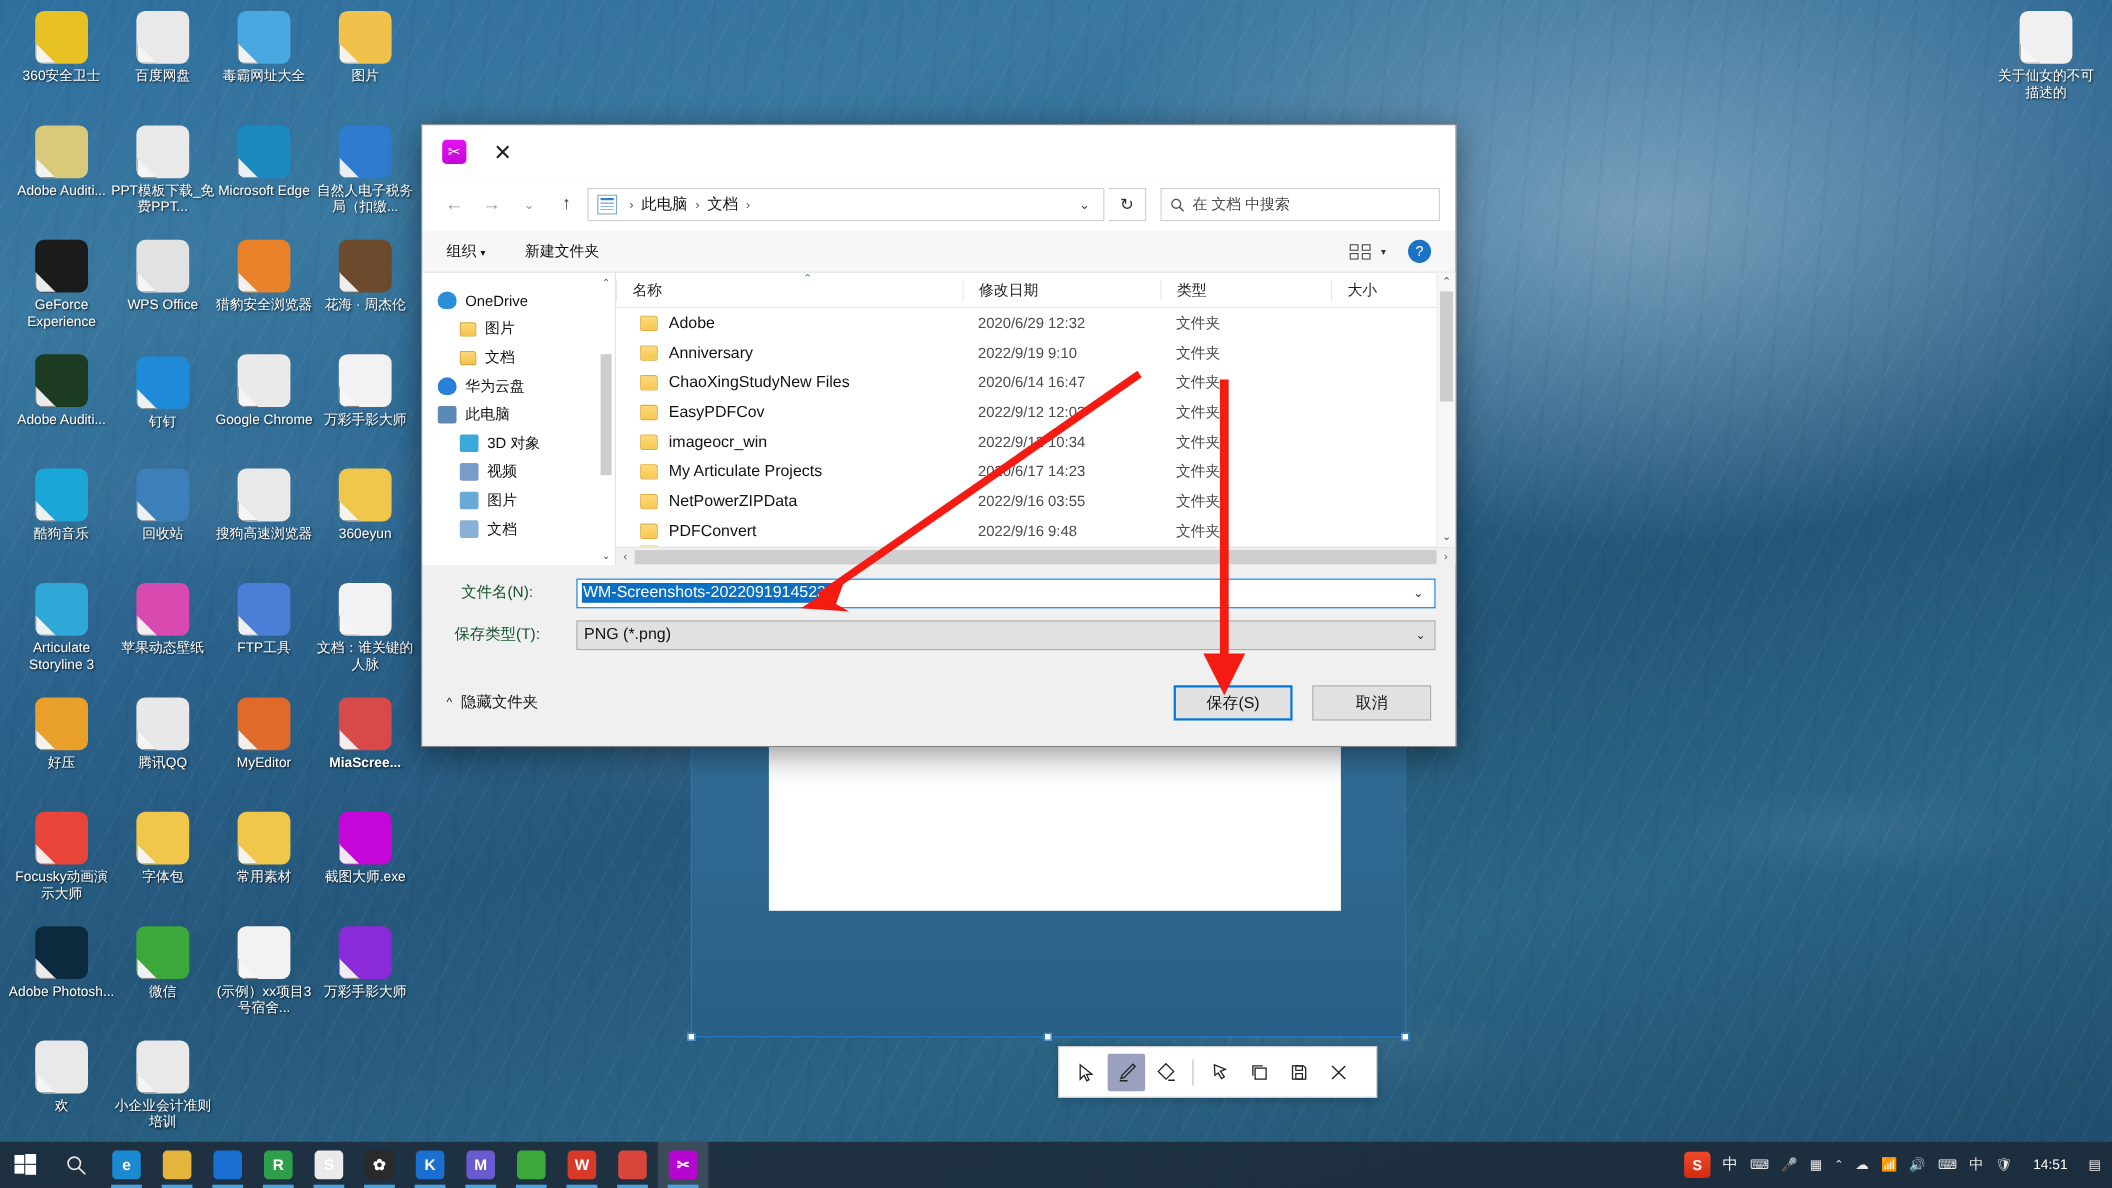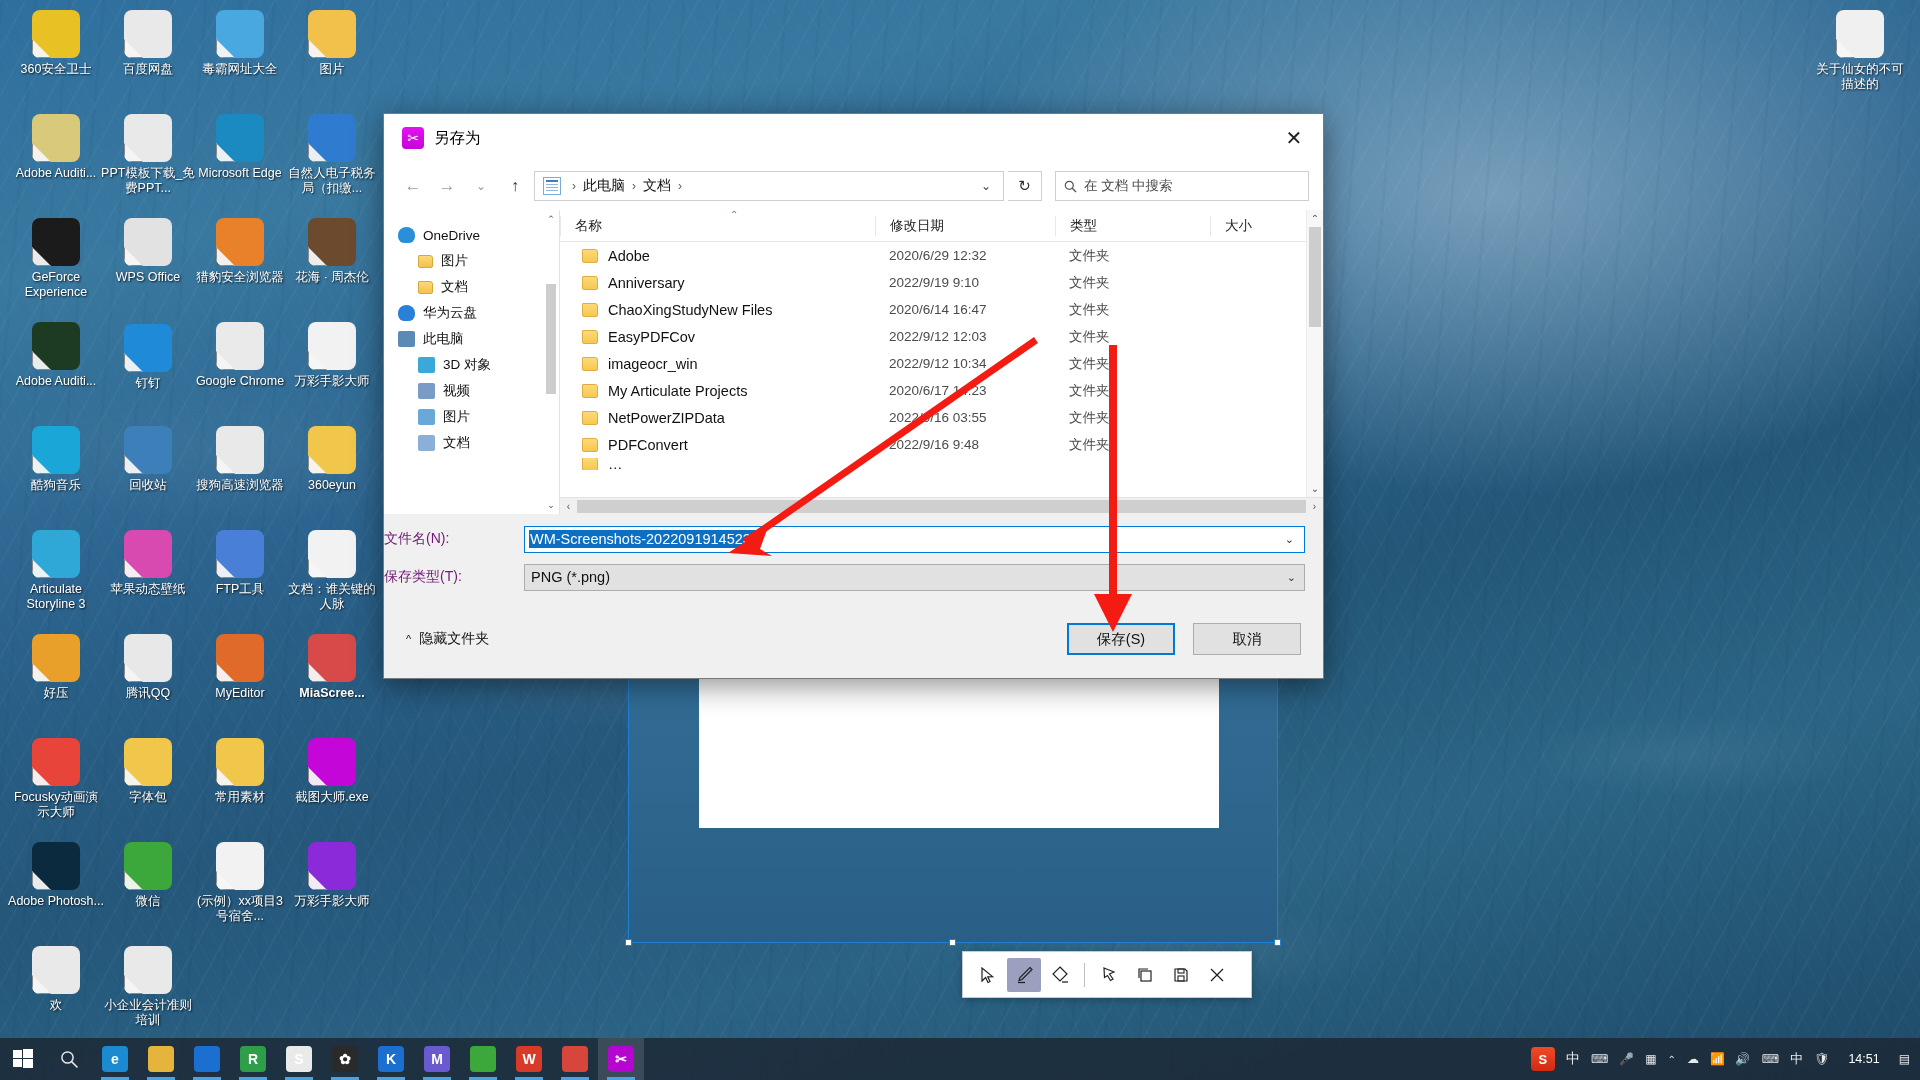--- a/index.html
+++ b/index.html
@@ -126,21 +126,21 @@
   .hscroll { height:17px; background:#f0f0f0; border-top:1px solid #e3e3e3; display:flex; align-items:center; }
   .hs-arrow { width:17px; text-align:center; font-size:10px; color:#555; }
   .hs-track { flex:1; height:13px; background:#cfcfcf; }
   .vscroll { position:absolute; right:0; top:0; bottom:17px; width:17px; background:#f7f7f7;
       border-left:1px solid #ececec; }
   .vs-arrow { height:17px; text-align:center; font-size:10px; color:#555; line-height:17px; }
   .vs-thumb { position:absolute; left:2px; right:2px; top:17px; height:100px; background:#cdcdcd; }
 
   .fields { padding:10px 18px 0 0; background:#f0f0f0; }
   .fld-row { display:flex; align-items:center; height:30px; margin-bottom:8px; }
-  .fld-lbl { width:140px; text-align:left; padding-right:4px; font-size:14px; color:#701a75; }
+  .fld-lbl { width:140px; text-align:center; padding-right:4px; font-size:14px; color:#14532d; }
   .fld-inp { flex:1; height:27px; border:1px solid #8a8a8a; background:#fff; display:flex;
       align-items:center; padding:0 2px 0 4px; font-size:14.5px; }
   .fld-inp.focus { border:1px solid #0078d7; }
   .sel-text { background:#0b6fc4; color:#fff; padding:1px 1px; }
   .fld-caret { margin-left:auto; font-size:11px; color:#333; padding:0 8px; }
   .fld-combo { flex:1; height:27px; border:1px solid #adadad; background:#e1e1e1; display:flex;
       align-items:center; padding-left:6px; font-size:14.5px; color:#111; }
 
   .dlg-foot { height:78px; display:flex; align-items:center; padding:0 22px; background:#f0f0f0;
       position:relative; }
@@ -392,21 +392,20 @@
     <svg width="22" height="22" viewBox="0 0 22 22">
         <path d="M5 5 L17 17 M17 5 L5 17" stroke="#222" stroke-width="1.3"></path>
       </svg>
   </div>
 </div>
 
 <div id="save-dialog">
 
   <div class="dlg-title">
     <div class="dlg-ico">✂</div>
-    <div class="dlg-title-txt">另存为</div>
     <div class="dlg-close">✕</div>
   </div>
 
   <div class="nav-bar">
     <div class="nav-arrow">←</div>
     <div class="nav-arrow">→</div>
     <div class="nav-arrow" style="font-size:12px">⌄</div>
     <div class="nav-arrow up">↑</div>
     <div class="crumb-box">
       <span class="crumb-ico"></span>
@@ -420,20 +419,34 @@
     <div class="nav-refresh">↻</div>
     <div class="search-box">
       <svg width="13" height="13" viewBox="0 0 13 13">
           <circle cx="5.3" cy="5.3" r="4" fill="none" stroke="#555" stroke-width="1.2"></circle>
           <path d="M8.3 8.3 L12 12" stroke="#555" stroke-width="1.3"></path>
         </svg>
       <span>在 文档 中搜索</span>
     </div>
   </div>
 
+  <div class="cmd-bar">
+    <span><span>组织</span> <span style="font-size:9px">▾</span></span>
+    <span>新建文件夹</span>
+    <span class="cmd-right">
+      <span class="view-ico">
+        <i style="left:0;top:1px"></i>
+          <i style="left:11px;top:1px"></i>
+          <i style="left:0;top:9px"></i>
+          <i style="left:11px;top:9px"></i>
+      </span>
+      <span style="font-size:9px;color:#333">▾</span>
+      <span class="help-circ" style="margin-left:14px">?</span>
+    </span>
+  </div>
 
   <div class="body-row">
     <div class="side-pane">
       <div id="sidebar-list">
           <div class="side-item">
             <span class="side-ico" style="background: rgb(42, 143, 216); border-radius: 50% 50% 40% 40%;"></span>
             <span>OneDrive</span>
           </div>
           <div class="side-item ind">
             <span class="folder-ico"></span>

